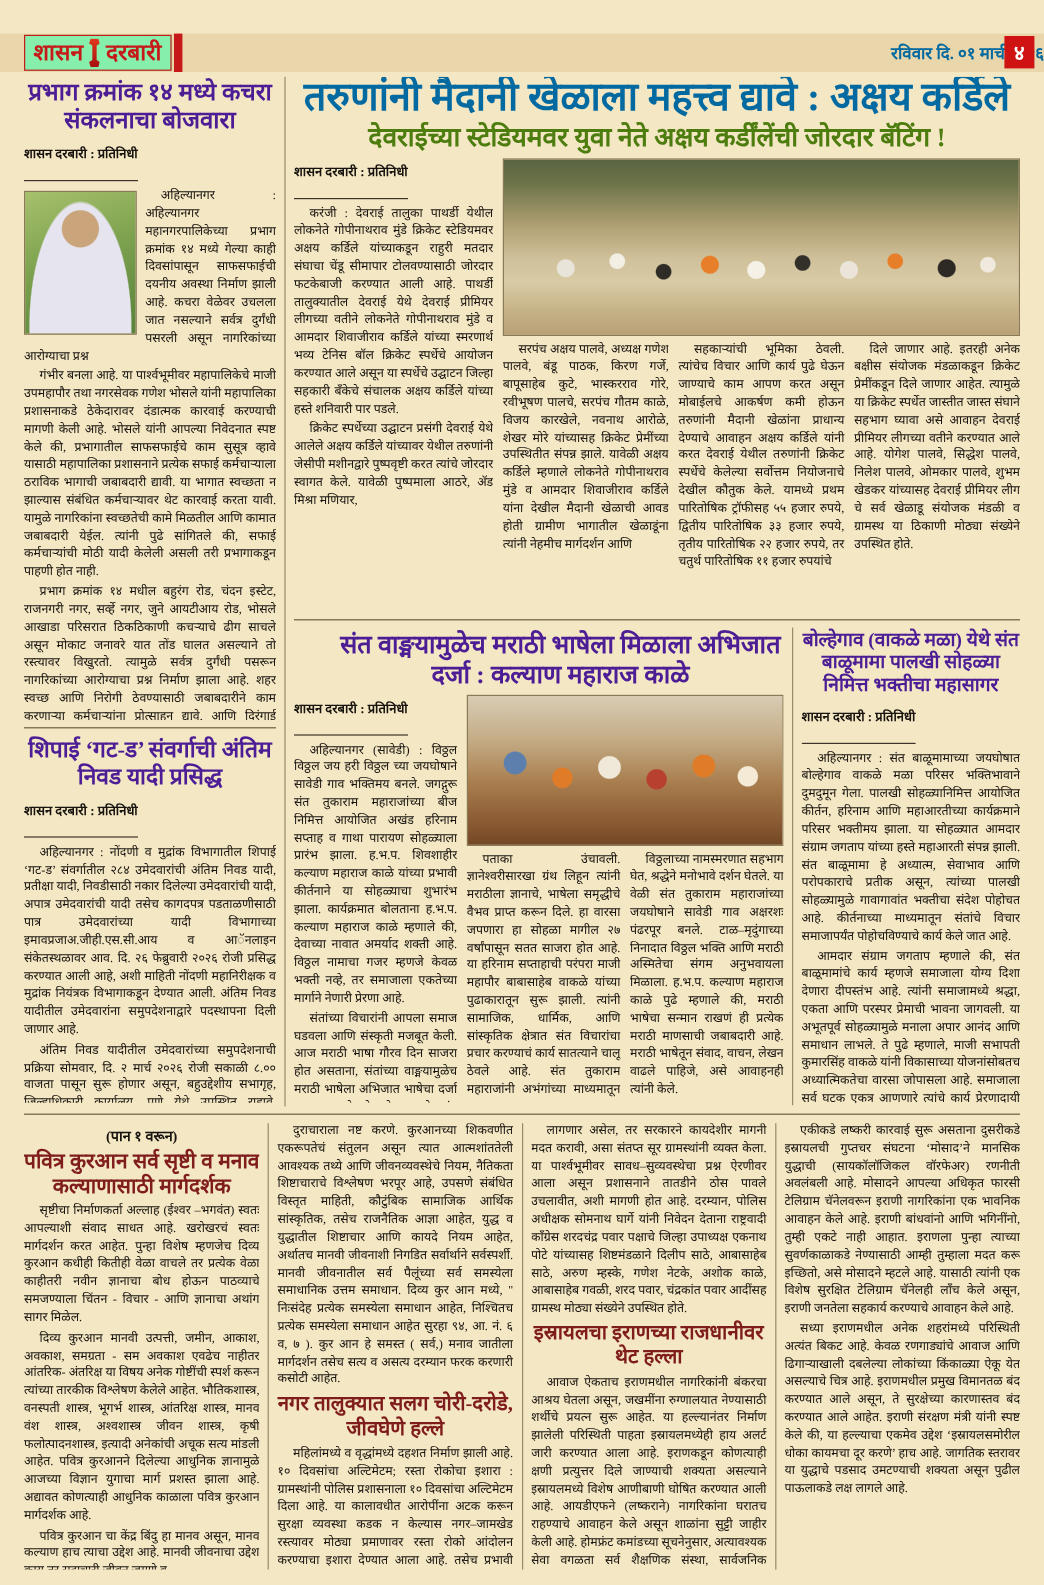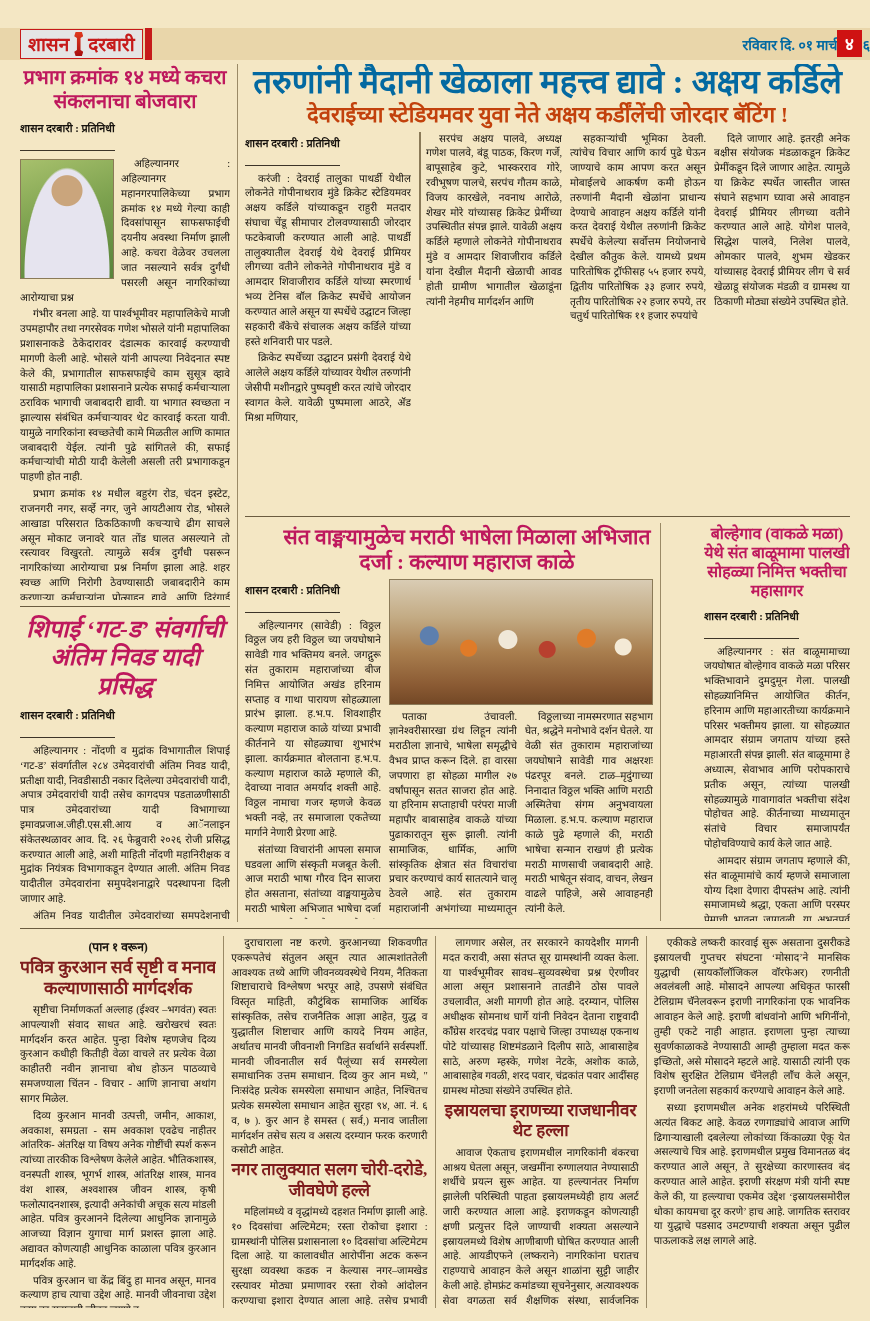--- a/index.html
+++ b/index.html
@@ -2,78 +2,78 @@
 <html><head>
 <meta charset="utf-8">
 <style>
   html,body{margin:0;padding:0;}
   body{background:#d9d2c0;}
   .page{width:870px;height:1321px;background:#f4e7c4;position:relative;overflow:hidden;
         font-family:"Liberation Serif","DejaVu Serif",serif;color:#17130e;}
   
   .topbar{position:absolute;top:28px;left:0;width:870px;height:32px;background:#e9d6aa;
           display:flex;align-items:center;}
-  .masthead-box{margin-left:20px;background:#e5e5e5;border:1px solid #c61a1a;display:flex;
+  .masthead-box{margin-left:20px;background:#86efac;border:1px solid #c61a1a;display:flex;
           align-items:center;gap:5px;padding:1px 7px;height:26px;}
   .masthead-word{color:#c61a1a;font-weight:bold;font-size:19px;line-height:1;}
   .pillar{width:9px;height:24px;background:linear-gradient(180deg,#e03a1e,#a80f0f);
           clip-path:polygon(15% 0,85% 0,100% 18%,70% 25%,70% 75%,100% 82%,85% 100%,15% 100%,0 82%,30% 75%,30% 25%,0 18%);}
   .logo-endbar{width:7px;height:32px;background:#c61a1a;margin-left:2px;}
   .topdate{position:absolute;left:0;right:0;text-align:right;font-size:14px;font-weight:bold;color:#0369a1;}
   .pagenum{position:absolute;right:8px;top:2px;width:25px;height:27px;background:#cf1212;color:#fff;
            display:flex;align-items:center;justify-content:center;font-size:17px;font-weight:bold;}
   
   .top-zone{position:absolute;top:64px;left:20px;width:830px;height:858px;display:flex;}
   .left-col{width:210px;flex:0 0 210px;overflow:hidden;}
   .vrule{width:1px;background:#9a8a66;margin:0 7px;}
   .main-col{flex:1;overflow:hidden;}
   .bottom-zone{position:absolute;top:936px;left:20px;width:830px;height:372px;display:flex;}
   .bz-col{flex:1;overflow:hidden;}
   .toprule{position:absolute;top:928px;left:20px;width:830px;height:1px;background:#6b5c40;}
   
   .art p{font-size:10.3px;line-height:1.44;text-align:justify;margin:0 0 2px 0;text-indent:13px;}
   .byline{display:inline-block;font-size:10.8px;font-weight:bold;border-bottom:1px solid #3c3428;
           padding-bottom:15px;margin:3px 0 6px 0;text-indent:0;}
-  .hl-black{font-weight:bold;color:#be185d;text-align:center;line-height:1.18;margin:2px 0 4px 0;}
+  .hl-black{font-weight:bold;color:#4c1d95;text-align:center;line-height:1.18;margin:2px 0 4px 0;}
   .hl-red{font-weight:bold;color:#7f1d1d;text-align:center;line-height:1.2;margin:2px 0 4px 0;}
   .hrule{height:1px;background:#6b5c40;margin:6px 0;}
   
   .h-garbage{font-size:20px;}
   .h-main{font-size:33px;text-align:center;font-weight:bold;color:#0369a1;line-height:1.1;margin:0 0 2px 0;}
-  .h-sub{font-size:22px;text-align:center;font-weight:bold;color:#c2410c;line-height:1.15;margin:0 0 4px 0;}
+  .h-sub{font-size:22px;text-align:center;font-weight:bold;color:#4d7c0f;line-height:1.15;margin:0 0 4px 0;}
   .h-sant{font-size:21px;margin-left:36px;}
   .h-balu{font-size:16px;}
-  .h-shipai{font-size:24px;font-style:italic;}
+  .h-shipai{font-size:19px;}
   .h-quran{font-size:17.5px;}
   .h-nagar{font-size:17px;}
   .h-israel{font-size:17px;}
   .cont-note{text-align:center;font-weight:bold;font-size:12px;margin:2px 0;}
   
   .cricket-flex{display:flex;gap:8px;}
   .cricket-c1{width:166px;flex:0 0 166px;overflow:hidden;height:348px;}
-  .cricket-right{flex:1;display:flex;flex-direction:row;gap:5px;}
+  .cricket-right{flex:1;display:flex;flex-direction:column;gap:5px;}
   .photo-cricket{height:146px;border:1px solid #8a7a58;
      background:
        radial-gradient(circle at 12% 62%, #e8e4da 7px, transparent 8px),
        radial-gradient(circle at 22% 58%, #f3efe4 6px, transparent 7px),
        radial-gradient(circle at 31% 64%, #2f2b26 6px, transparent 7px),
        radial-gradient(circle at 40% 60%, #e77f2a 7px, transparent 8px),
        radial-gradient(circle at 49% 63%, #f5f1e6 7px, transparent 8px),
        radial-gradient(circle at 58% 59%, #33302a 6px, transparent 7px),
        radial-gradient(circle at 67% 63%, #eae5d8 7px, transparent 8px),
        radial-gradient(circle at 76% 58%, #e77f2a 6px, transparent 7px),
        radial-gradient(circle at 86% 62%, #2d2a25 7px, transparent 8px),
        radial-gradient(circle at 94% 60%, #efeadd 6px, transparent 7px),
        linear-gradient(180deg,#5a6442 0%,#6e7449 14%,#8f8a5e 26%,#b5a478 40%,#cfc09a 56%,#d8cba6 70%,#c6b287 86%,#b9a176 100%);}
   .cricket-cols{display:flex;gap:8px;height:192px;}
   .cricket-cols .c{flex:1;overflow:hidden;}
   
   .row2{display:flex;margin-top:4px;height:398px;}
   .sant-wrap{width:408px;flex:0 0 408px;overflow:hidden;}
-  .balu-wrap{flex:1;overflow:hidden;margin-left:36px;}
+  .balu-wrap{flex:1;overflow:hidden;}
   .sant-flex{display:flex;gap:8px;}
   .sant-c1{width:136px;flex:0 0 136px;height:340px;overflow:hidden;}
   .sant-right{flex:1;display:flex;flex-direction:column;gap:5px;}
   .photo-sant{height:124px;border:1px solid #8a7a58;
      background:
        radial-gradient(circle at 15% 45%, #5d7fae 9px, transparent 10px),
        radial-gradient(circle at 30% 55%, #e07b28 8px, transparent 9px),
        radial-gradient(circle at 45% 48%, #f0e8d8 9px, transparent 10px),
        radial-gradient(circle at 60% 56%, #b8402e 8px, transparent 9px),
        radial-gradient(circle at 75% 47%, #e07b28 9px, transparent 10px),

